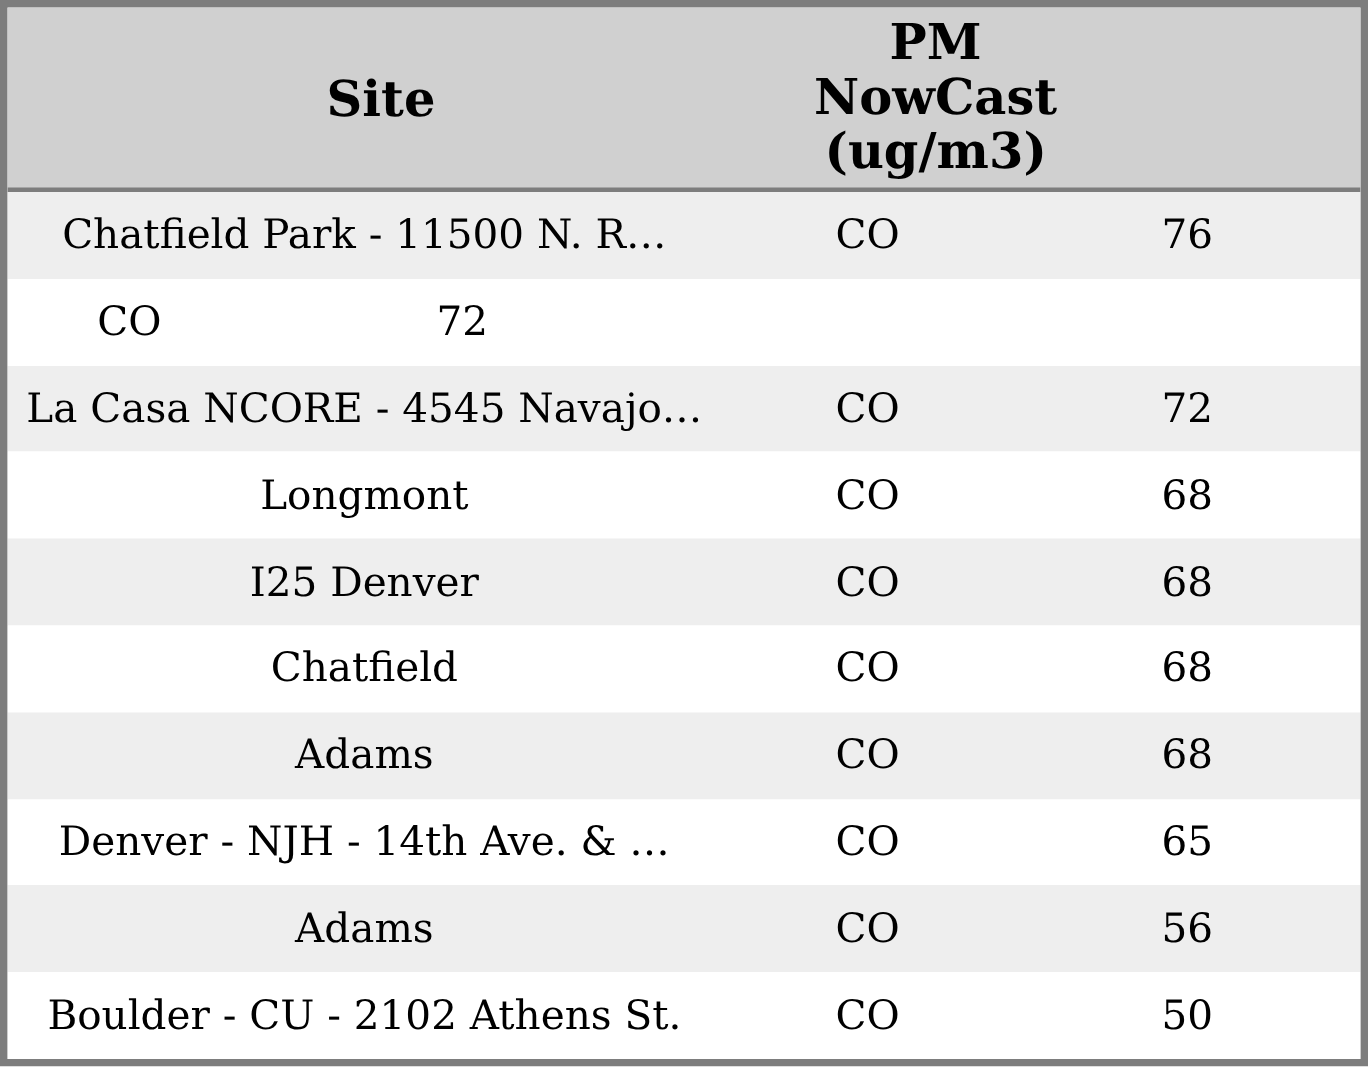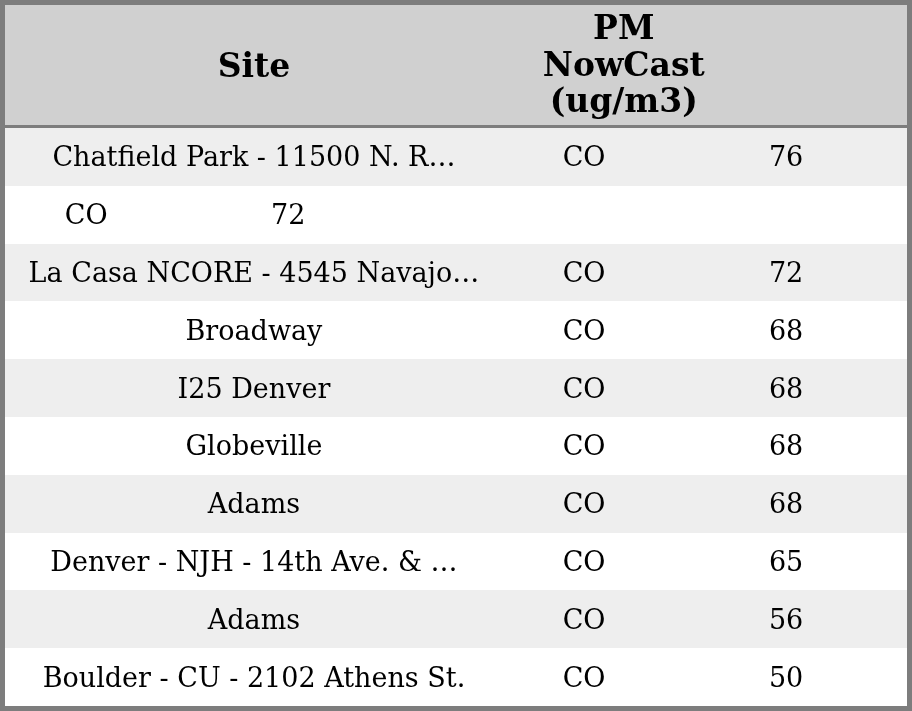--- a/index.html
+++ b/index.html
@@ -35,20 +35,21 @@
   .tbody {
     flex: 1 1 auto;
     display: flex; flex-direction: column;
   }
   .row {
     flex: 1 1 0;
     display: flex;
     align-items: center;
     font-size: 27px;
     background: var(--row-bg);
+    gap: 20px;
   }
   .row.stripe { background: var(--row-stripe-bg); }
   .cell { overflow: hidden; white-space: nowrap; }
   .col-site  { width: 55.2%; text-align: center; }
   .col-state { width: 18.0%; text-align: center; }
   .col-pm    { width: 26.8%; text-align: center; }
   .thead .col-pm {
     white-space: pre-line;
     line-height: 1.12;
   }
@@ -72,31 +73,31 @@
       <div class="row">
     <div class="cell col-state">CO</div>
     <div class="cell col-pm">72</div>
   </div>
       <div class="row stripe">
     <div class="cell col-site">La Casa NCORE - 4545 Navajo…</div>
     <div class="cell col-state">CO</div>
     <div class="cell col-pm">72</div>
   </div>
       <div class="row">
-    <div class="cell col-site">Broadway</div>
+    <div class="cell col-site">Longmont</div>
     <div class="cell col-state">CO</div>
     <div class="cell col-pm">68</div>
   </div>
       <div class="row stripe">
     <div class="cell col-site">I25 Denver</div>
     <div class="cell col-state">CO</div>
     <div class="cell col-pm">68</div>
   </div>
       <div class="row">
-    <div class="cell col-site">Globeville</div>
+    <div class="cell col-site">Chatfield</div>
     <div class="cell col-state">CO</div>
     <div class="cell col-pm">68</div>
   </div>
       <div class="row stripe">
     <div class="cell col-site">Adams</div>
     <div class="cell col-state">CO</div>
     <div class="cell col-pm">68</div>
   </div>
       <div class="row">
     <div class="cell col-site">Denver - NJH - 14th Ave. &amp; …</div>

